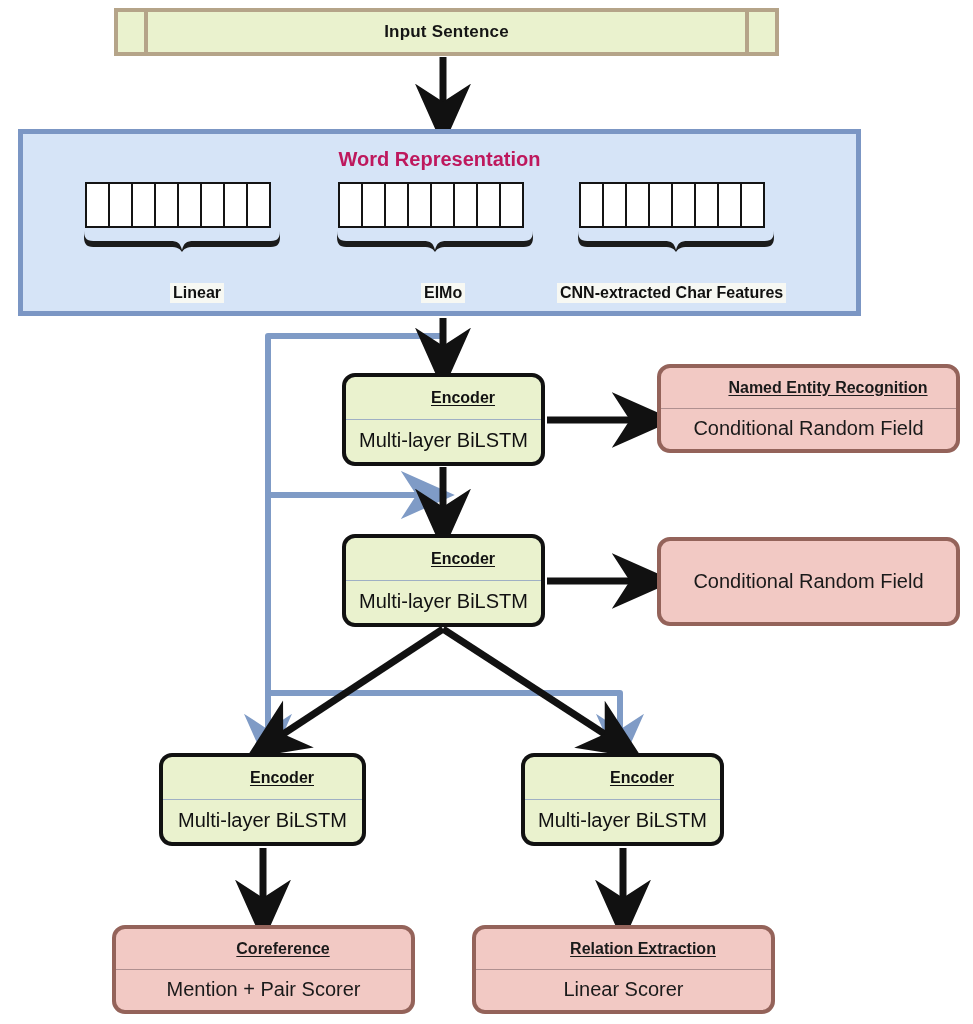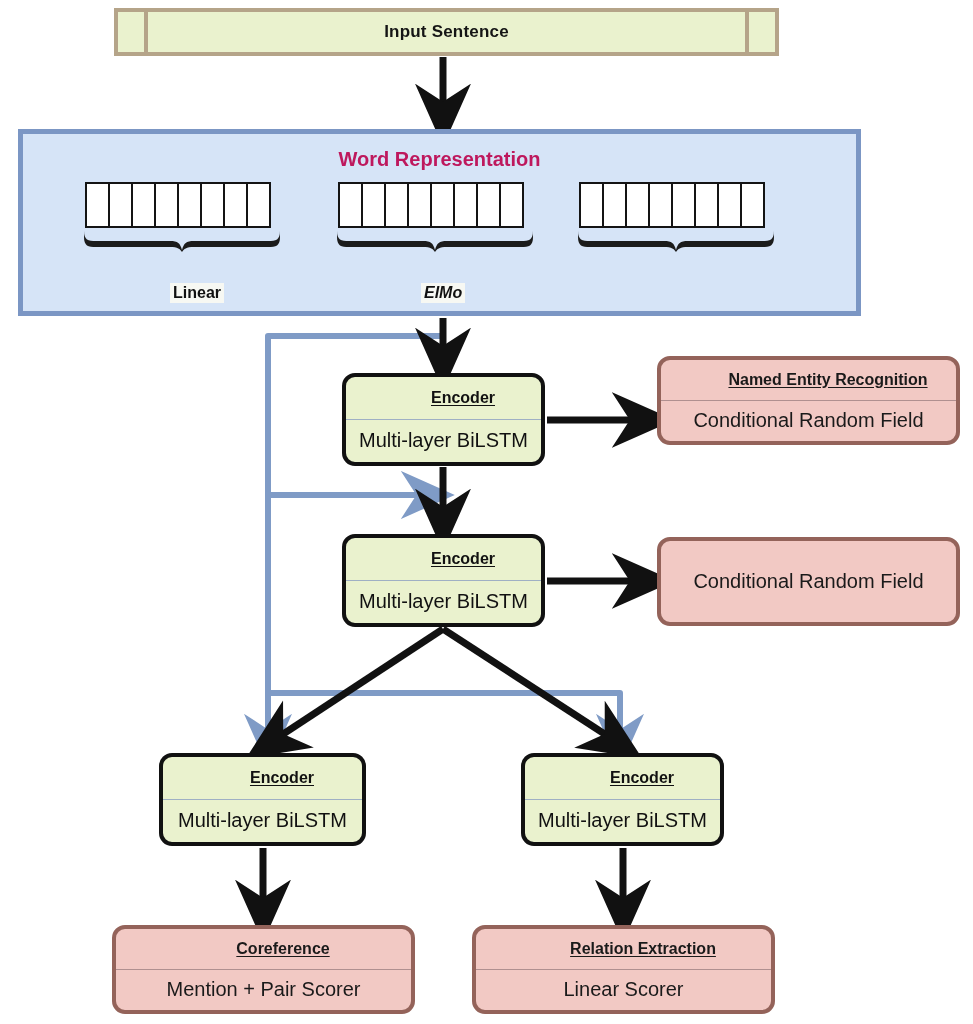--- a/index.html
+++ b/index.html
@@ -110,21 +110,21 @@
   .wr-label {
     position: absolute;
     font-size: 16px;
     font-weight: bold;
     color: #111;
     background: #f7f8f3;
     padding: 1px 3px;
     white-space: nowrap;
   }
   .wr-label.g1 { left: 147px; top: 149px; }
-  .wr-label.g2 { left: 398px; top: 149px; font-style: italic; }
+  .wr-label.g2 { left: 398px; top: 149px; }
   .wr-label.g3 { left: 534px; top: 149px; }
 
   
   .box {
     position: absolute;
     box-sizing: border-box;
     border-radius: 13px;
     overflow: hidden;
     display: flex;
     flex-direction: column;
@@ -165,21 +165,21 @@
     color: #1a1a1a;
   }
   .box.task .row-top { border-bottom: 1px solid #b09090; }
 
   
   .enc-1 { left: 342px; top: 373px; width: 203px; height: 93px; }
   .enc-2 { left: 342px; top: 534px; width: 203px; height: 93px; }
   .enc-3 { left: 159px; top: 753px; width: 207px; height: 93px; }
   .enc-4 { left: 521px; top: 753px; width: 203px; height: 93px; }
 
-  .task-ner  { left: 657px; top: 356px; width: 303px; height: 89px; }
+  .task-ner  { left: 657px; top: 364px; width: 303px; height: 89px; }
   .task-emd  { left: 657px; top: 537px; width: 303px; height: 89px; }
   .task-coref{ left: 112px; top: 925px; width: 303px; height: 89px; }
   .task-re   { left: 472px; top: 925px; width: 303px; height: 89px; }
 </style>
 </head>
 <body>
 
 <div id="canvas">
 
   <svg id="svg-layer" viewBox="0 0 973 1024">
@@ -263,20 +263,21 @@
     </svg>
     <svg class="brace g2" viewBox="0 0 200 24" preserveAspectRatio="none">
       <path d="M2,2 C2,11 6,12 14,12 L88,12 C96,12 98,14 100,21 C102,14 104,12 112,12 L186,12 C194,12 198,11 198,2 L198,8 C198,17 194,18 186,18 L112,18 C104,18 102,20 100,23 C98,20 96,18 88,18 L14,18 C6,18 2,17 2,8 Z" fill="#1b1b1b"></path>
     </svg>
     <svg class="brace g3" viewBox="0 0 200 24" preserveAspectRatio="none">
       <path d="M2,2 C2,11 6,12 14,12 L88,12 C96,12 98,14 100,21 C102,14 104,12 112,12 L186,12 C194,12 198,11 198,2 L198,8 C198,17 194,18 186,18 L112,18 C104,18 102,20 100,23 C98,20 96,18 88,18 L14,18 C6,18 2,17 2,8 Z" fill="#1b1b1b"></path>
     </svg>
 
     <div class="wr-label g1">Linear</div>
     <div class="wr-label g2">ElMo</div>
+    <div class="wr-label g3">CNN-extracted Char Features</div>
   </div>
 
   <div class="box encoder enc-1">
     <div class="row-top">
         <span class="ul">Encoder</span>
       </div>
     <div class="row-bot">Multi-layer BiLSTM</div>
   </div>
 
   <div class="box encoder enc-2">

